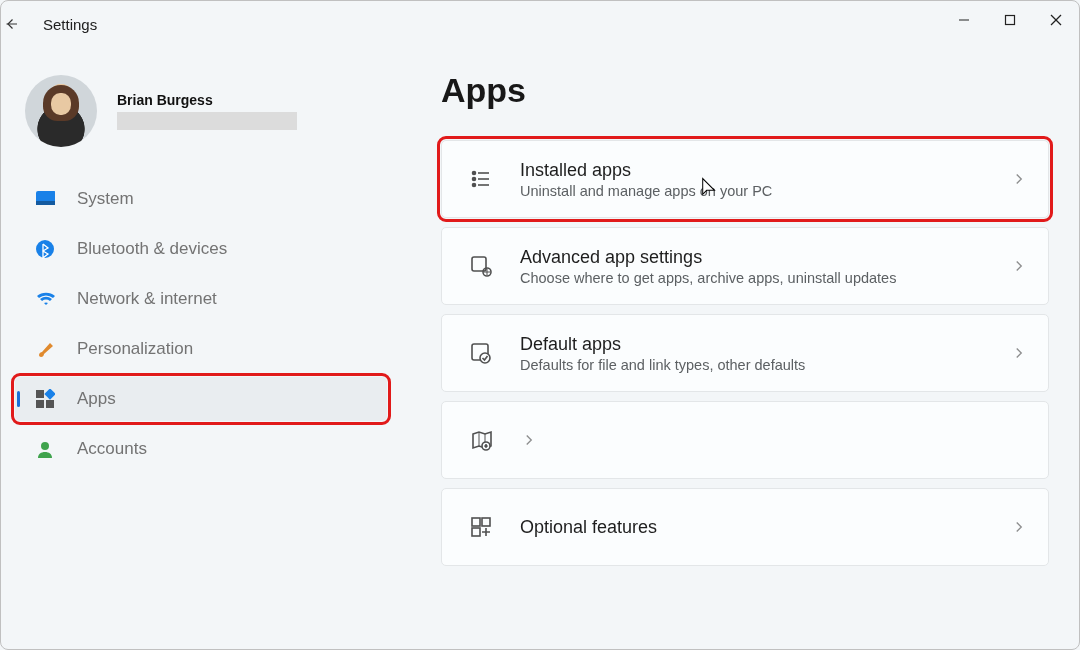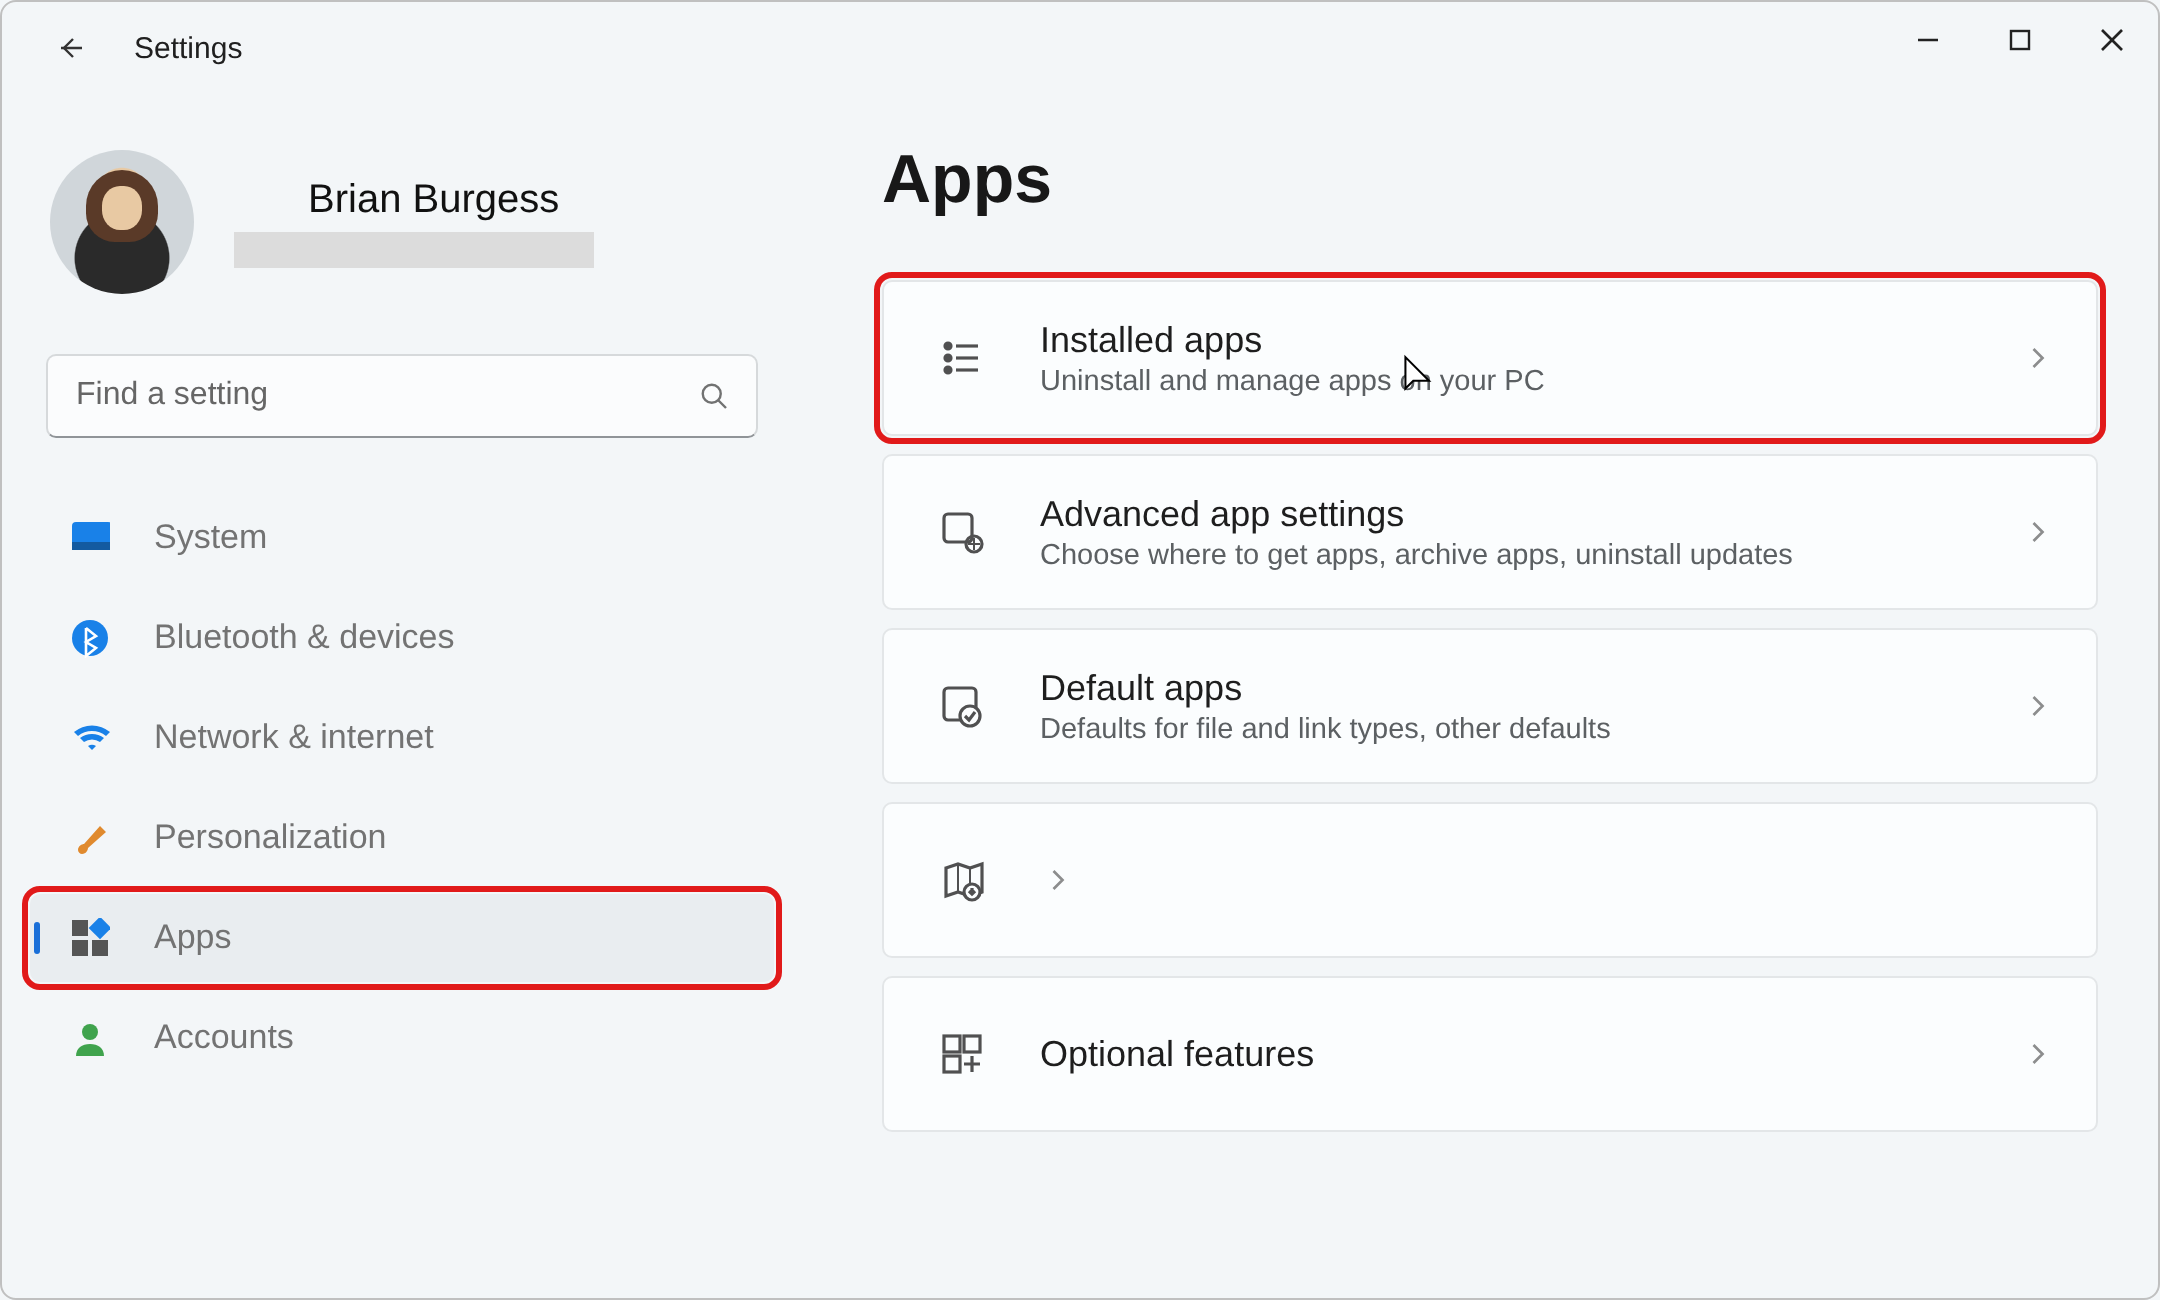--- a/index.html
+++ b/index.html
@@ -10,21 +10,20 @@
     height: 650px;
     overflow: hidden;
     border: 1px solid #c0c0c0;
     border-radius: 8px;
     position: relative;
   }
   .titlebar {
     height: 46px;
     display: flex;
     align-items: center;
-    padding-left: 24px;
   }
   .titlebar .back {
     width: 20px; height: 20px; display:flex; align-items:center; justify-content:center;
     margin-right: 22px;
     cursor: pointer;
   }
   .titlebar .title { font-size: 15px; color:#202020; }
   .win-controls {
     position: absolute; top: 0; right: 0;
     display: flex;
@@ -55,21 +54,21 @@
   .avatar::before{
     content:"";
     position:absolute; left:18px; top:10px; width:36px; height:36px;
     background:#5a3a28; border-radius:50% 50% 40% 40%;
   }
   .avatar::after{
     content:"";
     position:absolute; left:26px; top:18px; width:20px; height:22px;
     background:#e8c9a3; border-radius:45%;
   }
-  .user-name { font-size:20px; font-weight:400; color:#111;margin-left:37px; }
+  .user-name { font-size:14px; font-weight:700; color:#111; }
   .user-sub { width:180px; height:18px; background:#dcdcdc; margin-top:4px; }
   .search {
     display:flex; align-items:center;
     background:#fbfcfd;
     border:1px solid #d6d9db;
     border-bottom:1.5px solid #909498;
     border-radius:5px;
     height:42px; padding:0 12px 0 14px;
     margin: 0 8px 28px 8px;
   }
@@ -173,27 +172,20 @@
 
   <div class="sidebar">
     <div class="user">
       <div class="avatar"></div>
       <div>
         <div class="user-name">Brian Burgess</div>
         <div class="user-sub"></div>
       </div>
     </div>
 
-    <div class="search">
-      <input placeholder="Find a setting" style="">
-      <svg class="mag" viewBox="0 0 24 24">
-        <circle cx="10.5" cy="10.5" r="6" fill="none" stroke="#444" stroke-width="1.6"></circle>
-        <line x1="15" y1="15" x2="20" y2="20" stroke="#444" stroke-width="1.6"></line>
-      </svg>
-    </div>
 
     <div class="nav-item">
       <span class="nav-icon">
         <svg width="22" height="18">
             <rect x="1" y="1" width="20" height="14" rx="2" fill="#1981e8"></rect>
             <rect x="1" y="11" width="20" height="4" fill="#135aa0"></rect>
           </svg>
       </span>
       <span>System</span>
     </div>

